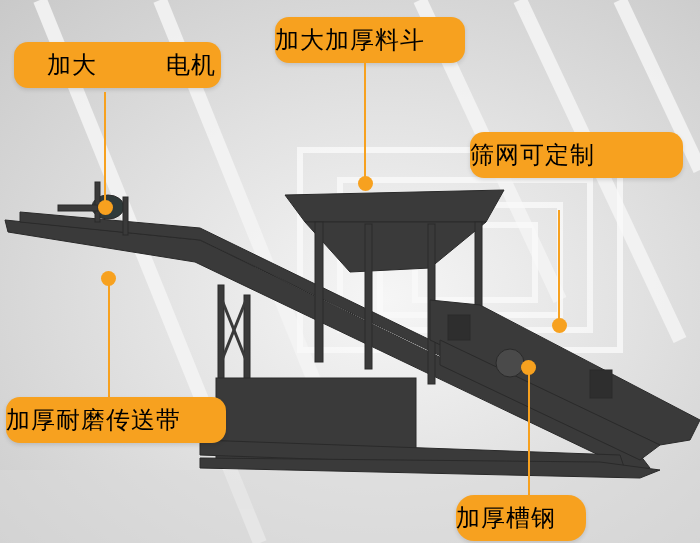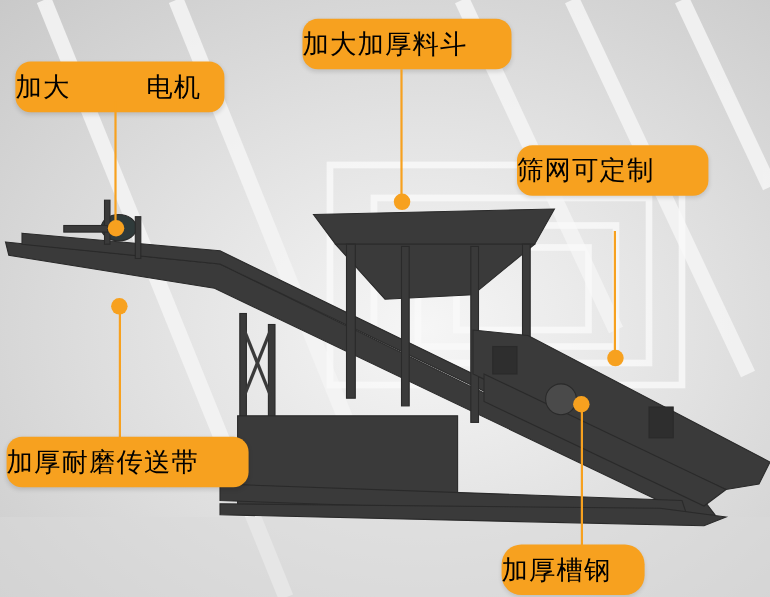--- a/index.html
+++ b/index.html
@@ -66,29 +66,29 @@
 
       <polygon points="430,300 480,305 700,420 690,440 660,445 430,340"></polygon>
       <polygon points="440,340 660,445 640,460 440,365"></polygon>
       <circle cx="510" cy="363" r="14" fill="#4a4a4a"></circle>
 
       <rect x="448" y="315" width="22" height="25" fill="#2e2e2e"></rect>
       <rect x="590" y="370" width="22" height="28" fill="#2e2e2e"></rect>
     </g>
   </svg>
 
-  <div class="pill" style="left:14px; top:56px; width:190px;">加大        电机</div>
+  <div class="pill" style="left:14px; top:42px; width:207px;padding-left:33px;">加大        电机</div>
   <div class="line" style="left:104px; top:92px; height:110px;"></div>
   <div class="dot" style="left:98px; top:200px;"></div>
 
   <div class="pill" style="left:275px; top:17px; width:190px;">加大加厚料斗</div>
   <div class="line" style="left:364px; top:63px; height:120px;"></div>
   <div class="dot" style="left:358px; top:176px;"></div>
 
-  <div class="pill" style="left:470px; top:132px; width:174px;">筛网可定制</div>
+  <div class="pill" style="left:470px; top:132px; width:213px;">筛网可定制</div>
   <div class="line" style="left:558px; top:210px; height:112px;"></div>
   <div class="dot" style="left:552px; top:318px;"></div>
 
   <div class="line" style="left:108px; top:282px; height:116px;"></div>
   <div class="dot" style="left:101px; top:271px;"></div>
   <div class="pill" style="left:6px; top:397px; width:220px;">加厚耐磨传送带</div>
 
   <div class="dot" style="left:521px; top:360px;"></div>
   <div class="line" style="left:528px; top:372px; height:125px;"></div>
   <div class="pill" style="left:456px; top:495px; width:130px;border-radius:18px;">加厚槽钢</div>

